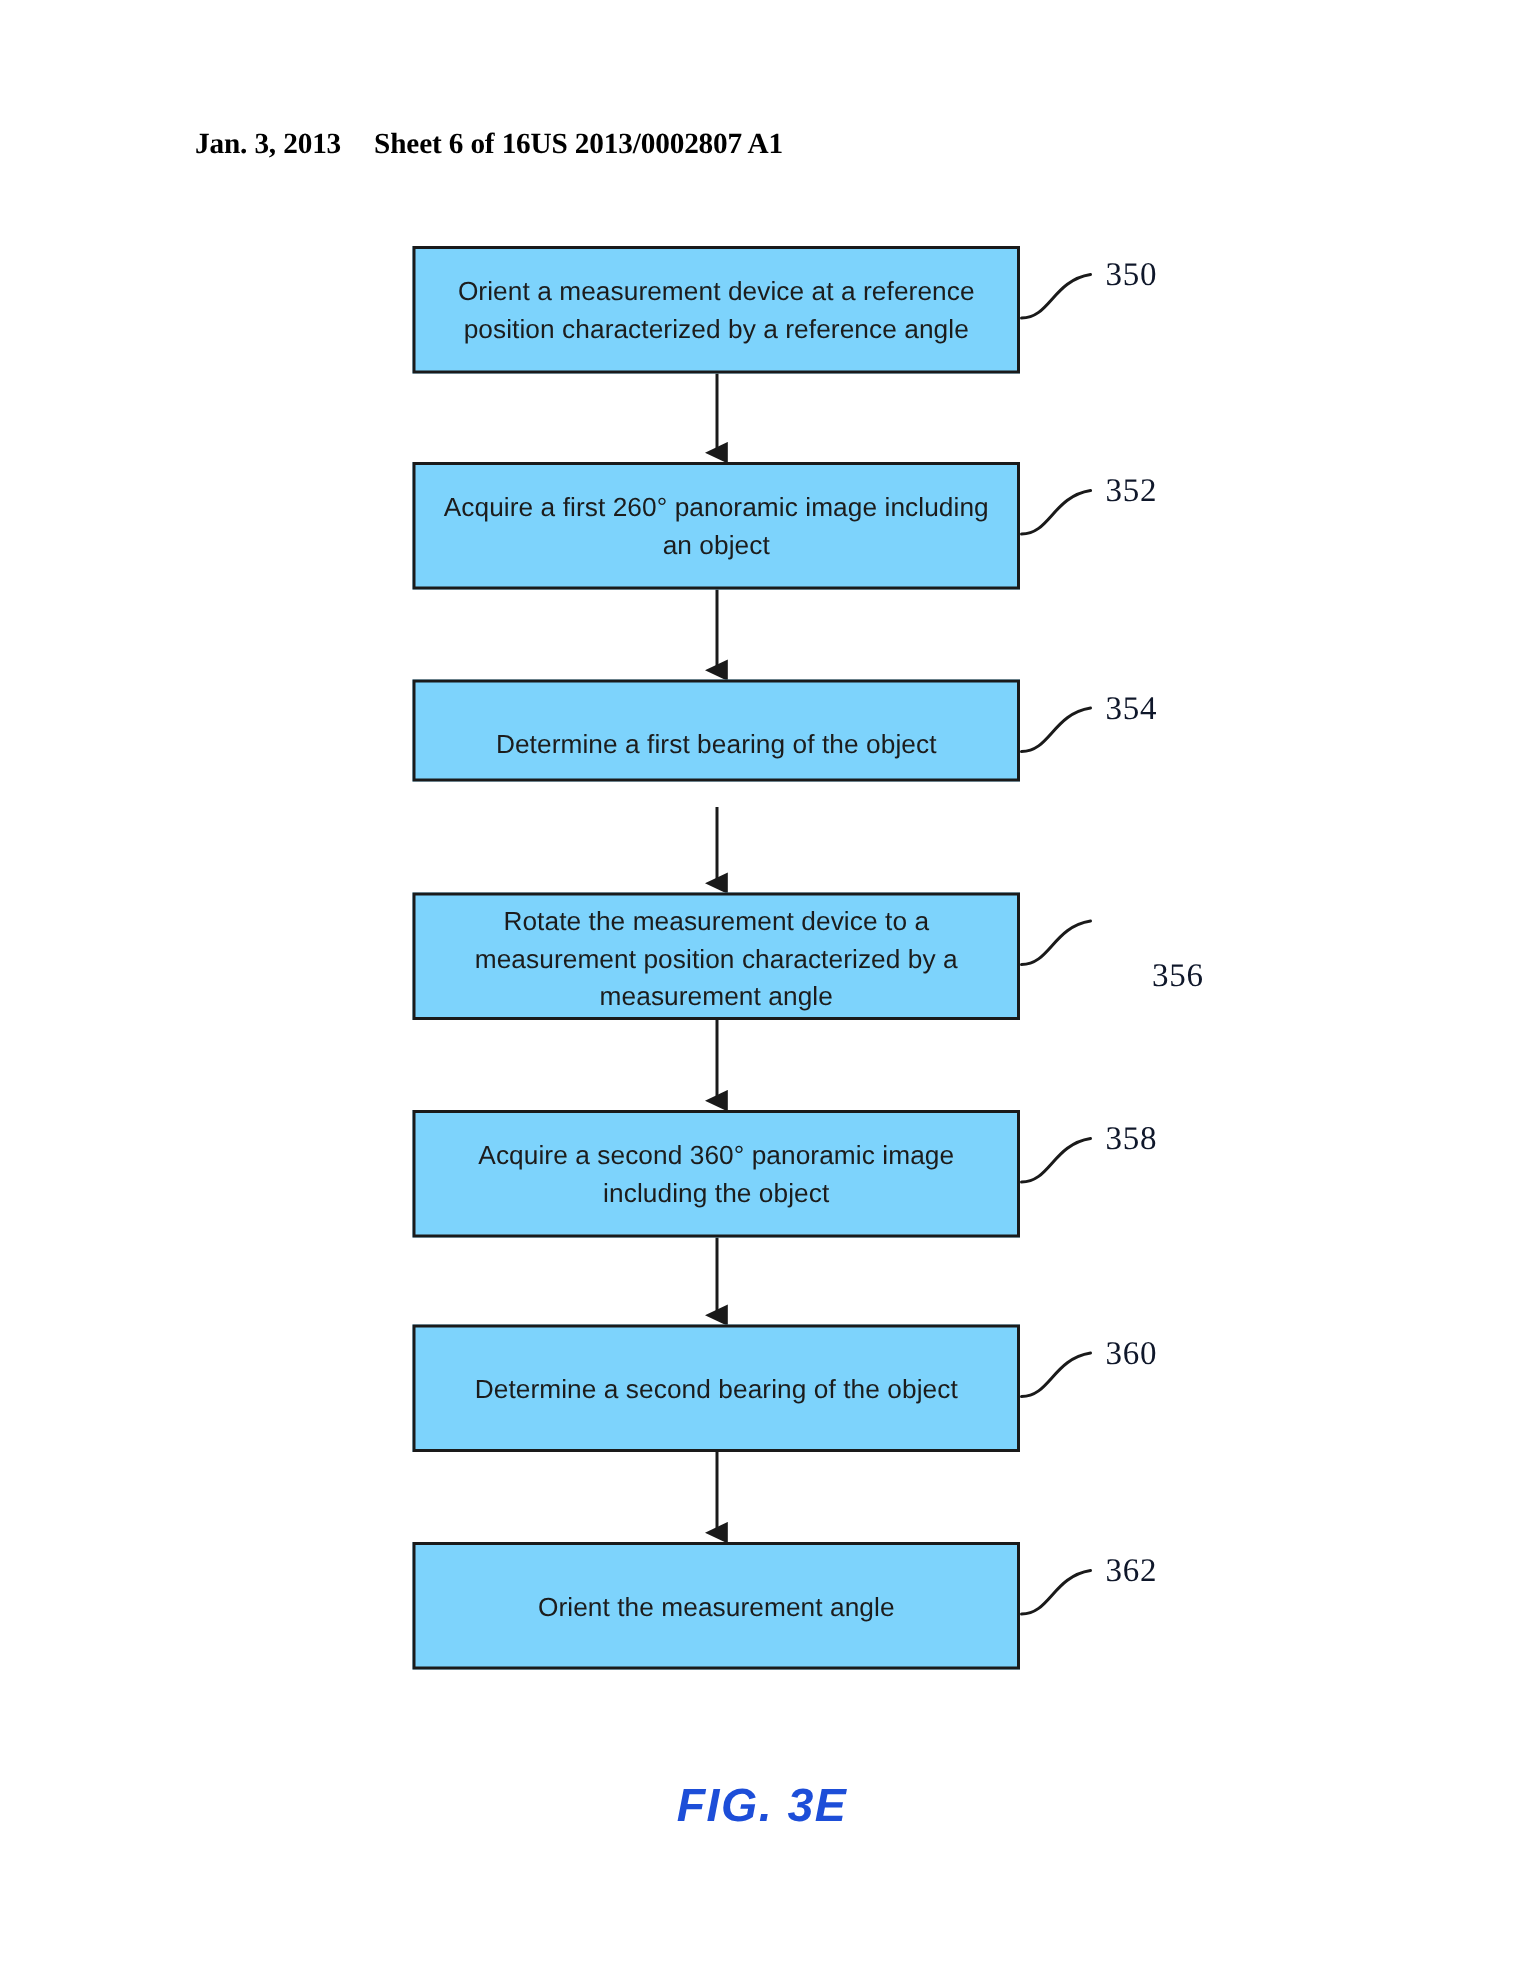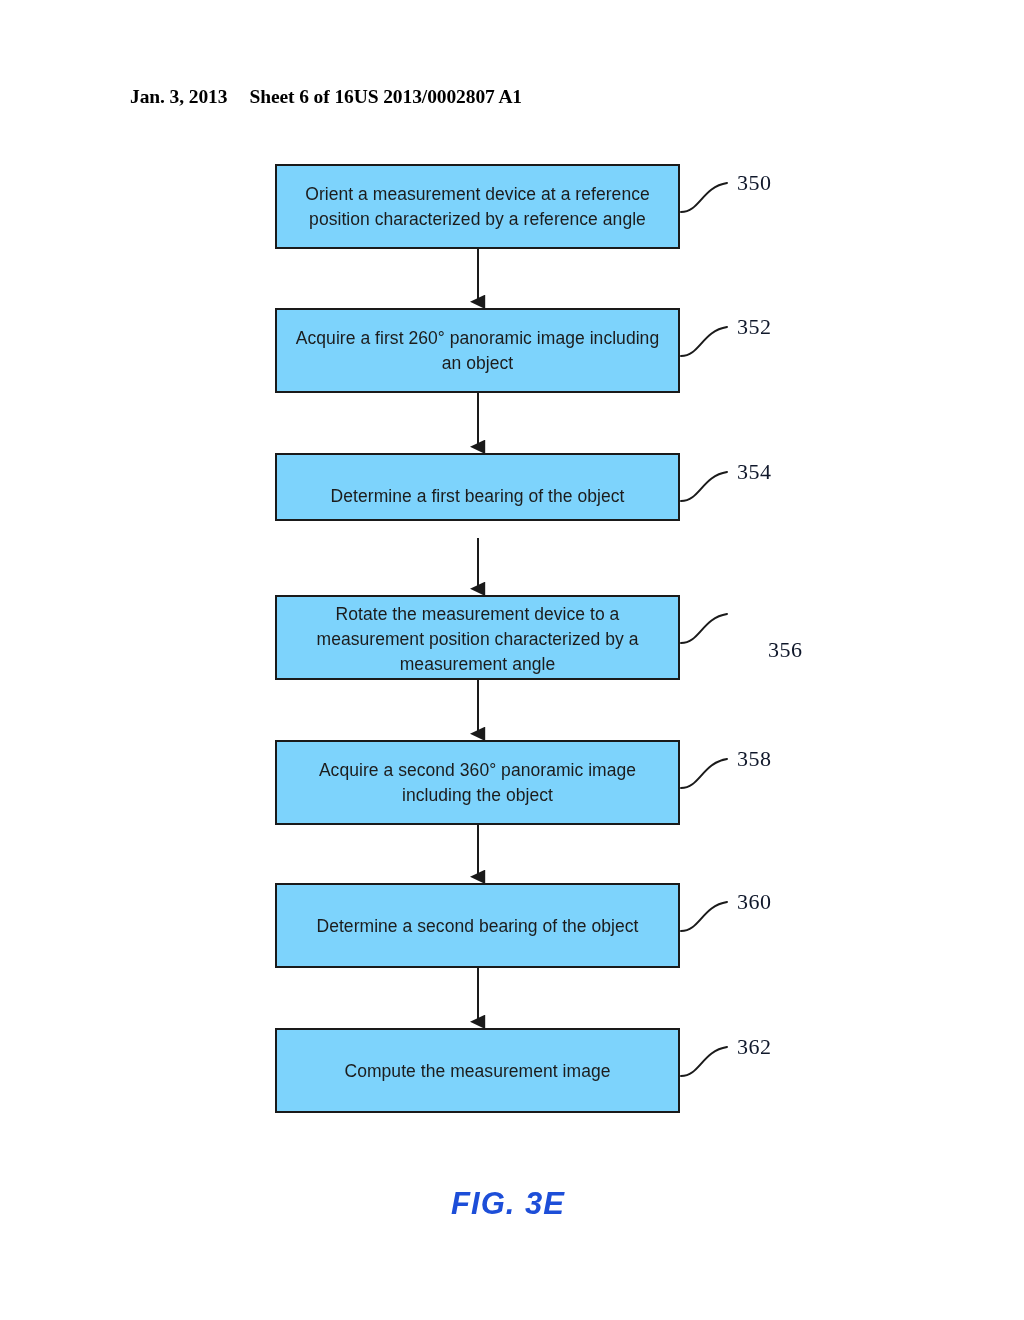--- a/index.html
+++ b/index.html
@@ -167,19 +167,19 @@
 including the object</div>
   </div>
   <div class="ref-label" style="top:746px; left:737px;">358</div>
 
   <div class="node" style="top:883px; height:85px;">
     <div class="node-text" style="top:29px;">Determine a second bearing of the object</div>
   </div>
   <div class="ref-label" style="top:889px; left:737px;">360</div>
 
   <div class="node" style="top:1028px; height:85px;">
-    <div class="node-text" style="top:29px;">Compute the measurement image</div>
+    <div class="node-text" style="top:29px;">Orient the measurement angle</div>
   </div>
   <div class="ref-label" style="top:1034px; left:737px;">362</div>
 
 </div>
 
 <div class="fig-caption">FIG. 3E</div>
 
 </body></html>

